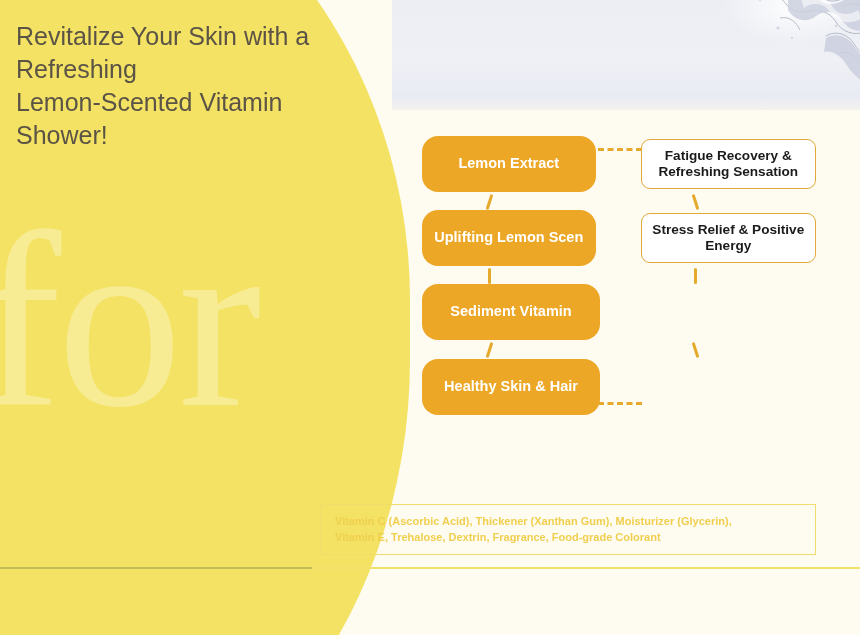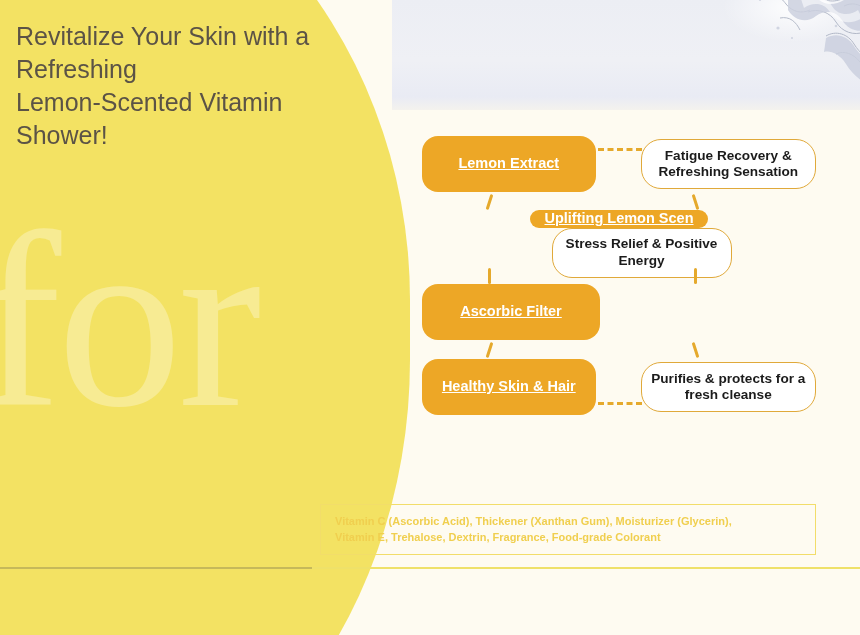--- a/index.html
+++ b/index.html
@@ -108,47 +108,46 @@
   .flow-row {
     position: absolute;
     left: 0;
     width: 394px;
     height: 56px;
     display: flex;
     justify-content: space-between;
     align-items: center;
   }
   .r0 { top: 0px; }
-  .r1 { top: 74px; flex-direction: column; }
+  .r1 { top: 74px; }
   .r2 { top: 148px; }
   .r3 { top: 223px; }
 
   .pill-left {
     width: 178px;
     height: 56px;
     background: #eda726;
     border-radius: 16px;
     display: flex;
     align-items: center;
     justify-content: center;
     color: #ffffff;
     font-weight: bold;
     font-size: 14.5px;
     line-height: 1.22;
     text-align: center;
     padding: 0 8px;
     box-sizing: border-box;
-    text-decoration: underline;
   }
   .pill-right {
     width: 180px;
     min-height: 50px;
     background: #ffffff;
     border: 1.4px solid #e0a93a;
-    border-radius: 20px;
+    border-radius: 9px;
     display: flex;
     align-items: center;
     justify-content: center;
     color: #1b1b1b;
     font-weight: bold;
     font-size: 13.6px;
     line-height: 1.2;
     text-align: center;
     padding: 7px 6px;
     box-sizing: border-box;
@@ -239,26 +238,25 @@
       <div class="pill-left">Lemon Extract</div>
       <div class="pill-right">Fatigue Recovery &amp; Refreshing Sensation</div>
     </div>
 
     <div class="flow-row r1">
       <div class="pill-left">Uplifting Lemon Scen</div>
       <div class="pill-right">Stress Relief &amp; Positive Energy</div>
     </div>
 
     <div class="flow-row r2">
-      <div class="pill-left">Ascorbic Filter</div>
+      <div class="pill-left">Sediment Vitamin</div>
     </div>
 
     <div class="flow-row r3">
       <div class="pill-left">Healthy Skin &amp; Hair</div>
-      <div class="pill-right">Purifies &amp; protects for a fresh cleanse</div>
     </div>
 
     <div class="conn conn-diag" style="left:66px; top:58px; transform:rotate(18deg);"></div>
     <div class="conn conn-vert" style="left:66px; top:132px;"></div>
     <div class="conn conn-diag" style="left:66px; top:206px; transform:rotate(18deg);"></div>
 
     <div class="conn conn-diag" style="left:272px; top:58px; transform:rotate(-18deg);"></div>
     <div class="conn conn-vert" style="left:272px; top:132px;"></div>
     <div class="conn conn-diag" style="left:272px; top:206px; transform:rotate(-18deg);"></div>
 

